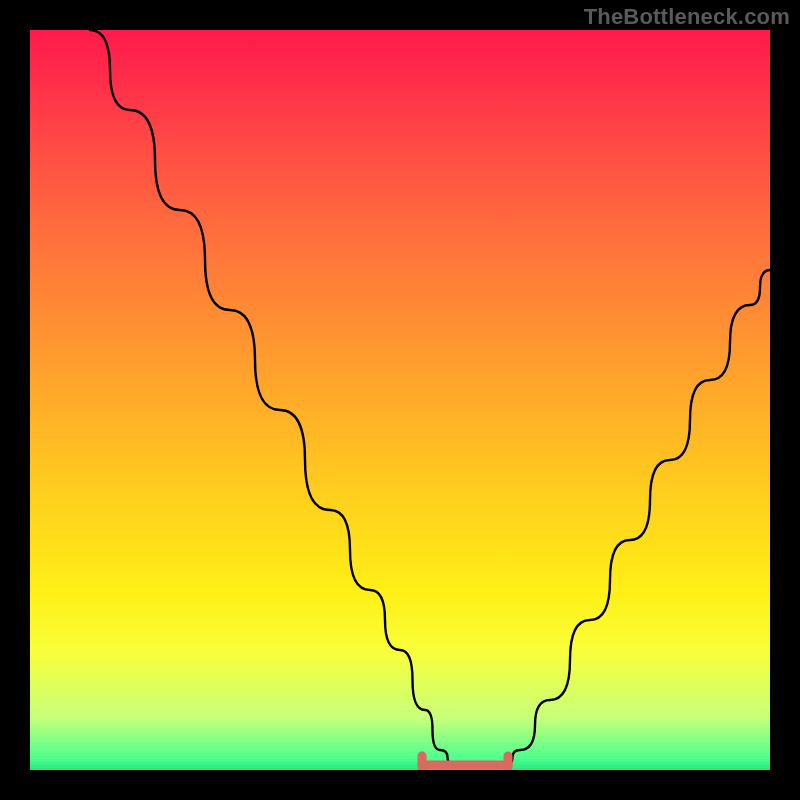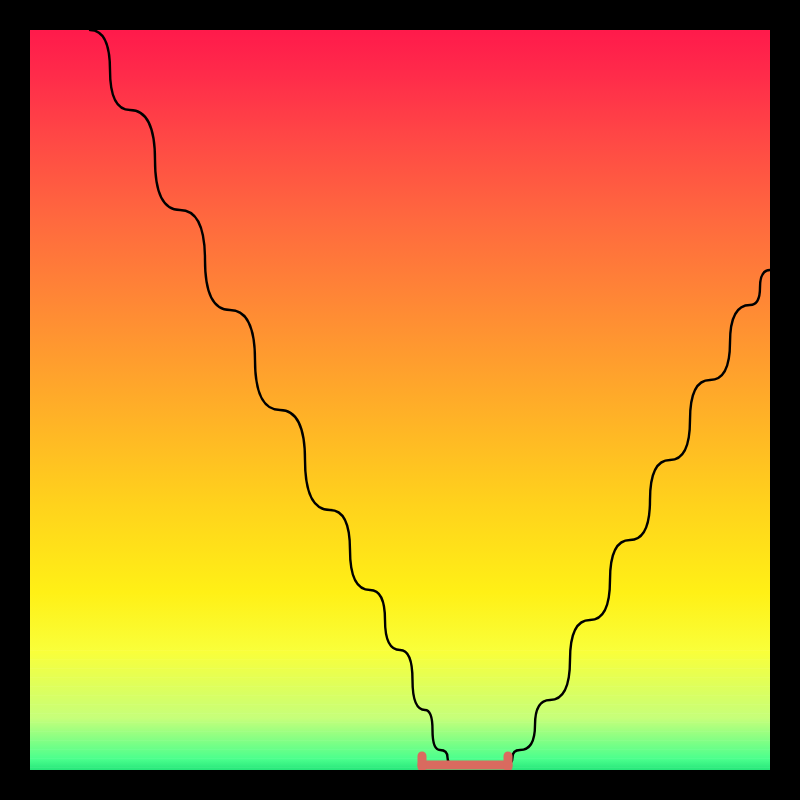--- a/index.html
+++ b/index.html
@@ -70,20 +70,21 @@
   svg.curve {
     position: absolute;
     inset: 0;
   }
 </style>
 </head>
 <body>
 
 <div class="frame">
 
+  <div class="watermark">TheBottleneck.com</div>
 
   <div class="plot-area">
     <div class="gradient-bg"></div>
 
     <div class="bands">
       <div></div>
         <div></div>
         <div></div>
         <div></div>
         <div></div>

